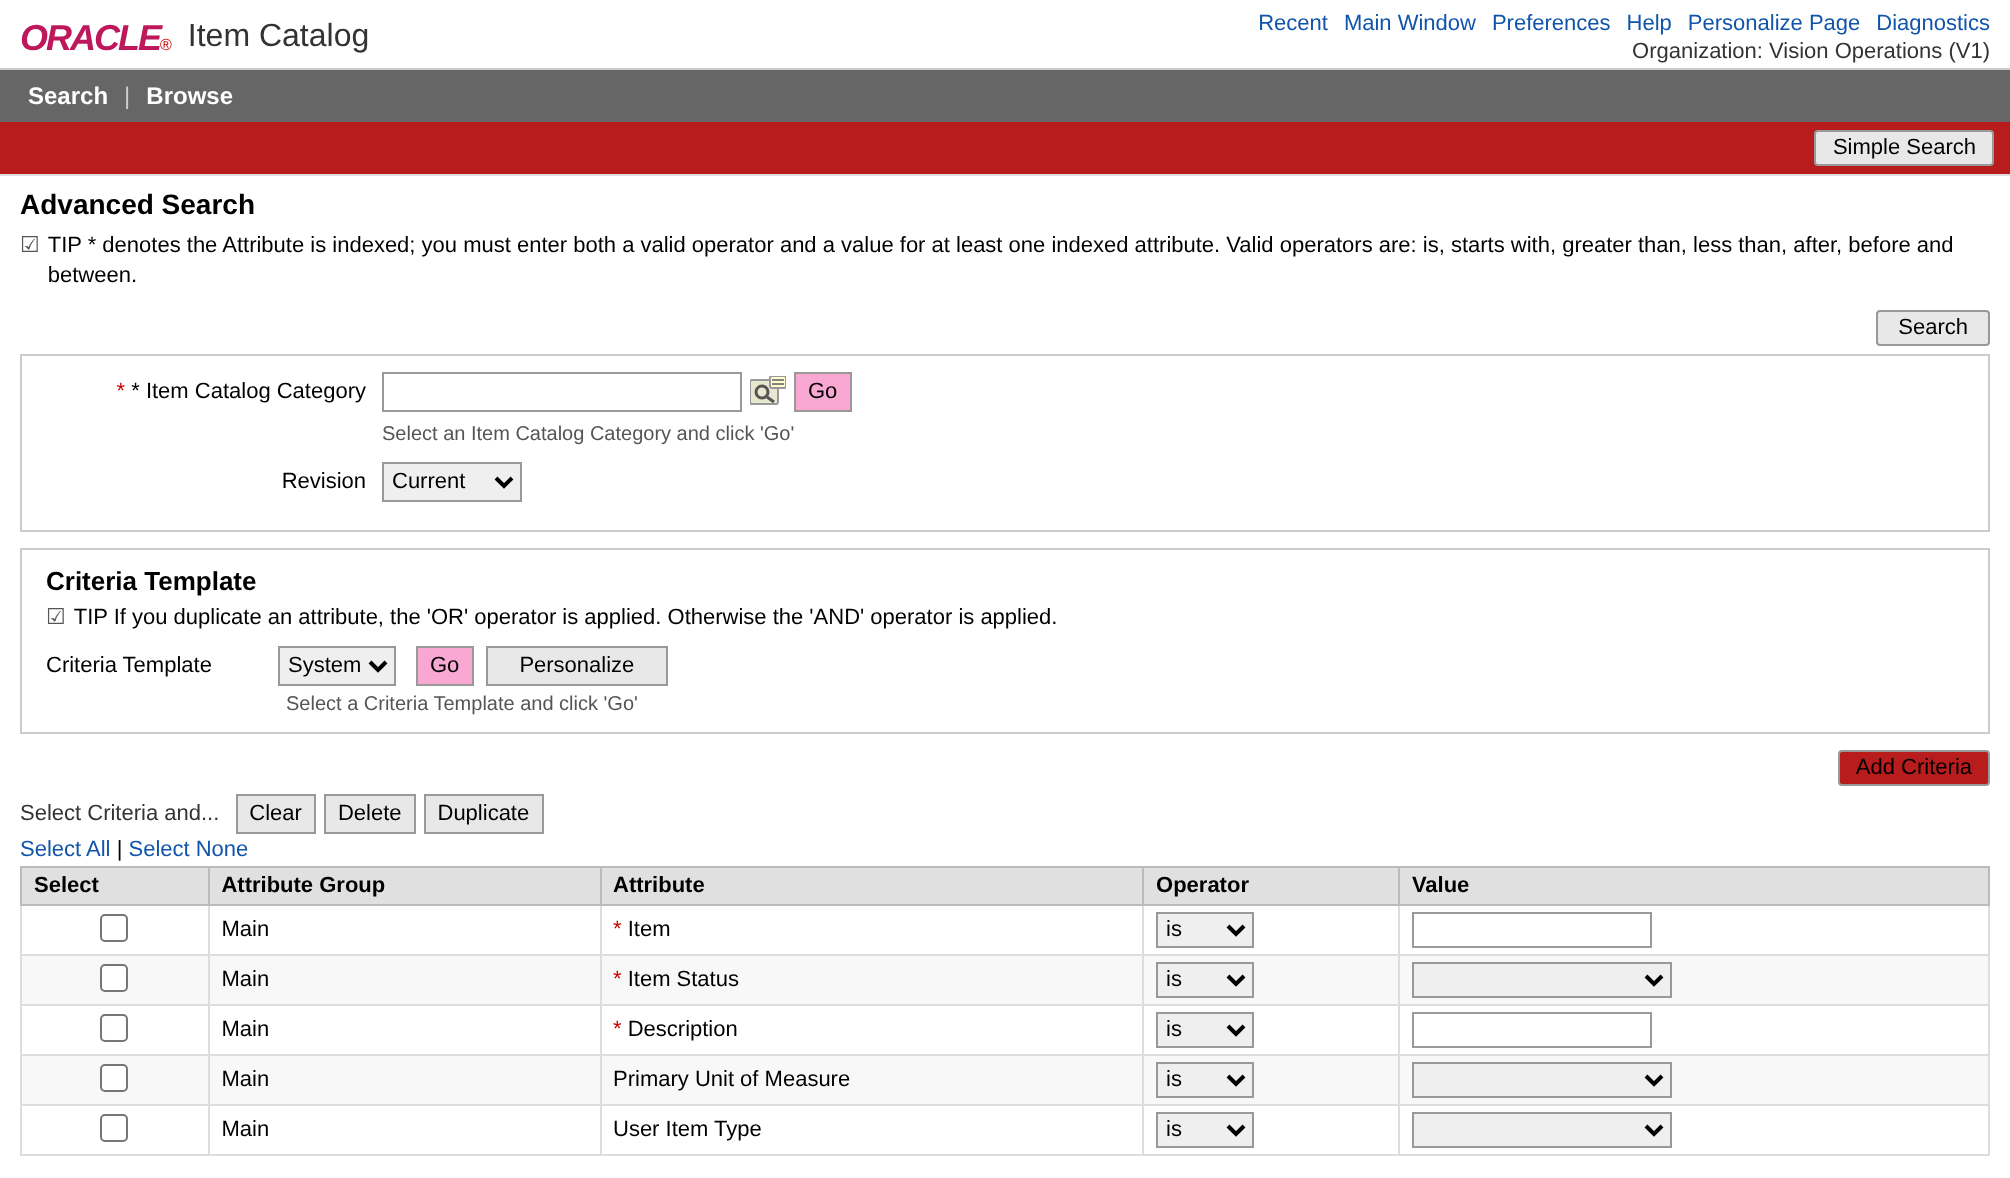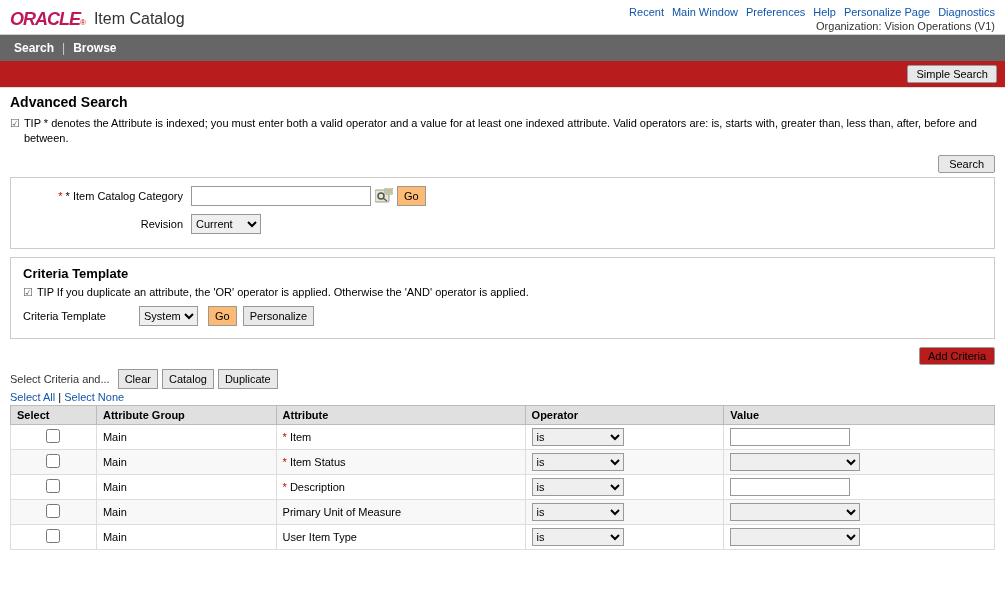--- a/index.html
+++ b/index.html
@@ -37,32 +37,32 @@
     #search-btn-area { display: flex; justify-content: flex-end; margin-bottom: 4px; }
     #search-btn { font-size: 11px; background: #e8e8e8; border: 1px solid #999; padding: 2px 10px; cursor: pointer; border-radius: 2px; }
 
     
     .form-section { border: 1px solid #ccc; padding: 8px 12px; margin-bottom: 8px; }
     .form-row { display: flex; align-items: center; margin-bottom: 6px; }
     .form-label { font-size: 11px; text-align: right; min-width: 160px; margin-right: 8px; }
     .form-label .required { color: #cc0000; }
     .form-input { font-size: 11px; padding: 1px 2px; border: 1px solid #999; height: 20px; width: 180px; }
     .form-hint { font-size: 10px; color: #555; margin-top: 2px; margin-left: 168px; }
-    .go-btn { font-size: 11px; background: #fdba74; border: 1px solid #999; padding: 1px 6px; cursor: pointer; margin-left: 4px; height: 20px; }
+    .go-btn { font-size: 11px; background: #f9a8d4; border: 1px solid #999; padding: 1px 6px; cursor: pointer; margin-left: 4px; height: 20px; }
     .icon-btn { display: inline-flex; align-items: center; cursor: pointer; margin-left: 4px; }
     .revision-select { font-size: 11px; border: 1px solid #999; height: 20px; width: 70px; }
 
     
     .criteria-section { border: 1px solid #ccc; padding: 8px 12px; margin-bottom: 8px; }
     .criteria-header { font-size: 13px; font-weight: bold; margin-bottom: 4px; }
     .criteria-tip { font-size: 11px; margin-bottom: 6px; }
     .criteria-row { display: flex; align-items: center; gap: 6px; margin-bottom: 4px; }
     .criteria-label { font-size: 11px; min-width: 110px; }
     .criteria-select { font-size: 11px; border: 1px solid #999; height: 20px; }
-    .personalize-btn { font-size: 11px; background: #e8e8e8; border: 1px solid #999; padding: 1px 6px; cursor: pointer; height: 20px; }
+    .personalize-btn { font-size: 11px; background: #e8e8e8; border: 1px solid #999; padding: 1px 16px; cursor: pointer; height: 20px; }
     .criteria-hint { font-size: 10px; color: #555; margin-left: 120px; }
 
     
     #add-criteria-area { display: flex; justify-content: flex-end; margin-bottom: 4px; }
     #add-criteria-btn { font-size: 11px; background: #b91c1c; border: 1px solid #999; padding: 2px 8px; cursor: pointer; border-radius: 2px; }
 
     
     #criteria-toolbar { display: flex; align-items: center; gap: 4px; margin-bottom: 2px; }
     #criteria-toolbar button { font-size: 11px; background: #e8e8e8; border: 1px solid #999; padding: 1px 6px; cursor: pointer; height: 20px; }
     #criteria-toolbar .sc-label { font-size: 11px; color: #333; margin-right: 4px; }
@@ -70,21 +70,21 @@
     
     #select-links { font-size: 11px; margin-bottom: 2px; }
     #select-links a { color: #1155aa; text-decoration: none; cursor: pointer; }
 
     
     #criteria-table { width: 100%; border-collapse: collapse; font-size: 11px; }
     #criteria-table th { background: #e0e0e0; border: 1px solid #bbb; padding: 3px 6px; text-align: left; font-weight: bold; }
     #criteria-table td { border: 1px solid #ddd; padding: 3px 6px; vertical-align: middle; }
     #criteria-table tr:nth-child(even) td { background: #f8f8f8; }
     .row-checkbox { width: 14px; height: 14px; cursor: pointer; }
-    .row-select { font-size: 11px; border: 1px solid #999; height: 18px; width: 92px; }
+    .row-select { font-size: 11px; border: 1px solid #999; height: 18px; width: 49px; }
     .row-input { font-size: 11px; border: 1px solid #999; height: 18px; width: 120px; }
     .row-select-wide { font-size: 11px; border: 1px solid #999; height: 18px; width: 130px; }
     .required-star { color: #cc0000; }
 
     
     #oracle-logo { display: flex; align-items: baseline; gap: 0; }
     #oracle-word { font-size: 18px; font-weight: bold; color: #be185d; font-style: italic; letter-spacing: -1px; }
     #oracle-superscript { font-size: 8px; color: #cc0000; vertical-align: super; }
   </style>
 </head>
@@ -146,20 +146,21 @@
           <rect x="0" y="2" width="14" height="12" rx="1" fill="#e8e8d0" stroke="#999" stroke-width="1"></rect>
           <circle cx="6" cy="8" r="3" fill="none" stroke="#555" stroke-width="1.5"></circle>
           <line x1="8.5" y1="10.5" x2="12" y2="13" stroke="#555" stroke-width="1.5"></line>
           <rect x="10" y="0" width="8" height="6" rx="1" fill="#ffffcc" stroke="#999" stroke-width="1"></rect>
           <line x1="11" y1="2" x2="17" y2="2" stroke="#666" stroke-width="0.8"></line>
           <line x1="11" y1="4" x2="17" y2="4" stroke="#666" stroke-width="0.8"></line>
         </svg>
       </span>
       <button class="go-btn">Go</button>
     </div>
+    <div class="form-hint">Select an Item Catalog Category and click 'Go'</div>
 
     <div class="form-row" style="margin-top:8px;">
       <label class="form-label">Revision</label>
       <select class="revision-select">
         <option>Current</option>
         <option>All</option>
         <option>Specific</option>
       </select>
     </div>
   </div>
@@ -172,30 +173,31 @@
     </div>
     <div class="criteria-row">
       <span class="criteria-label">Criteria Template</span>
       <select class="criteria-select">
         <option>System</option>
         <option>None</option>
       </select>
       <button class="go-btn">Go</button>
       <button class="personalize-btn">Personalize</button>
     </div>
+    <div class="criteria-hint">Select a Criteria Template and click 'Go'</div>
   </div>
 
   <div id="add-criteria-area">
     <button id="add-criteria-btn">Add Criteria</button>
   </div>
 
   <div id="criteria-toolbar">
     <span class="sc-label">Select Criteria and...</span>
     <button>Clear</button>
-    <button>Catalog</button>
+    <button>Delete</button>
     <button>Duplicate</button>
   </div>
 
   <div id="select-links">
     <a>Select All</a>
     <span> | </span>
     <a>Select None</a>
   </div>
 
   <table id="criteria-table">

